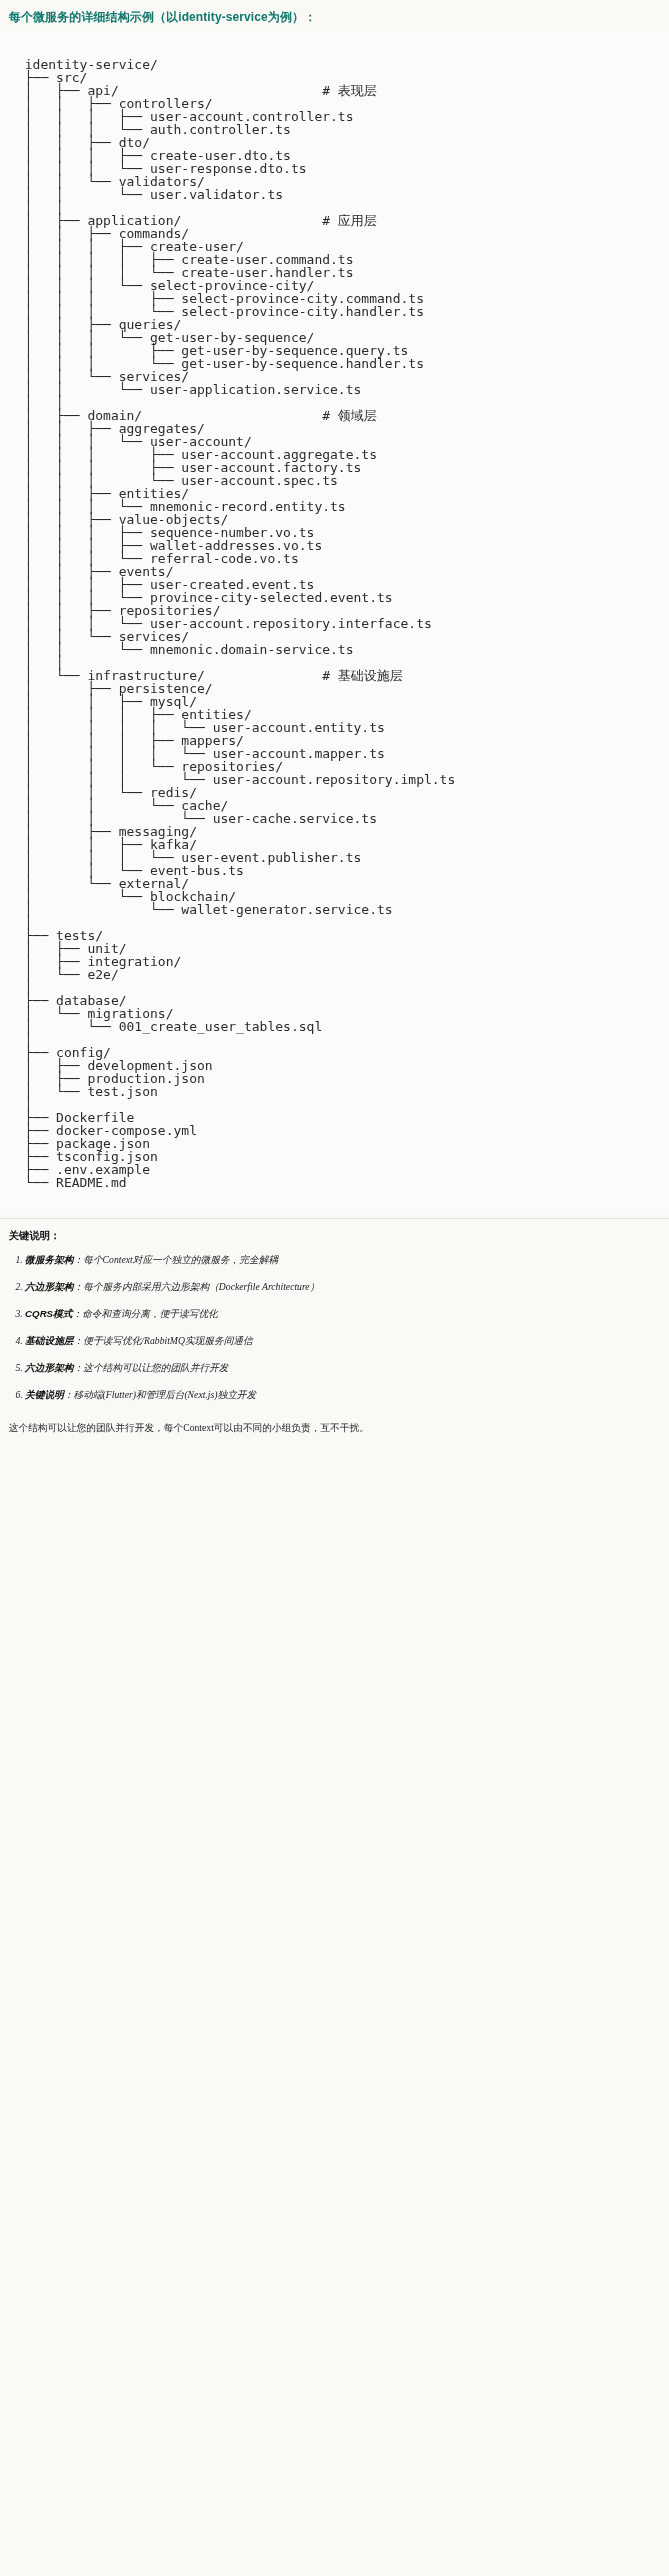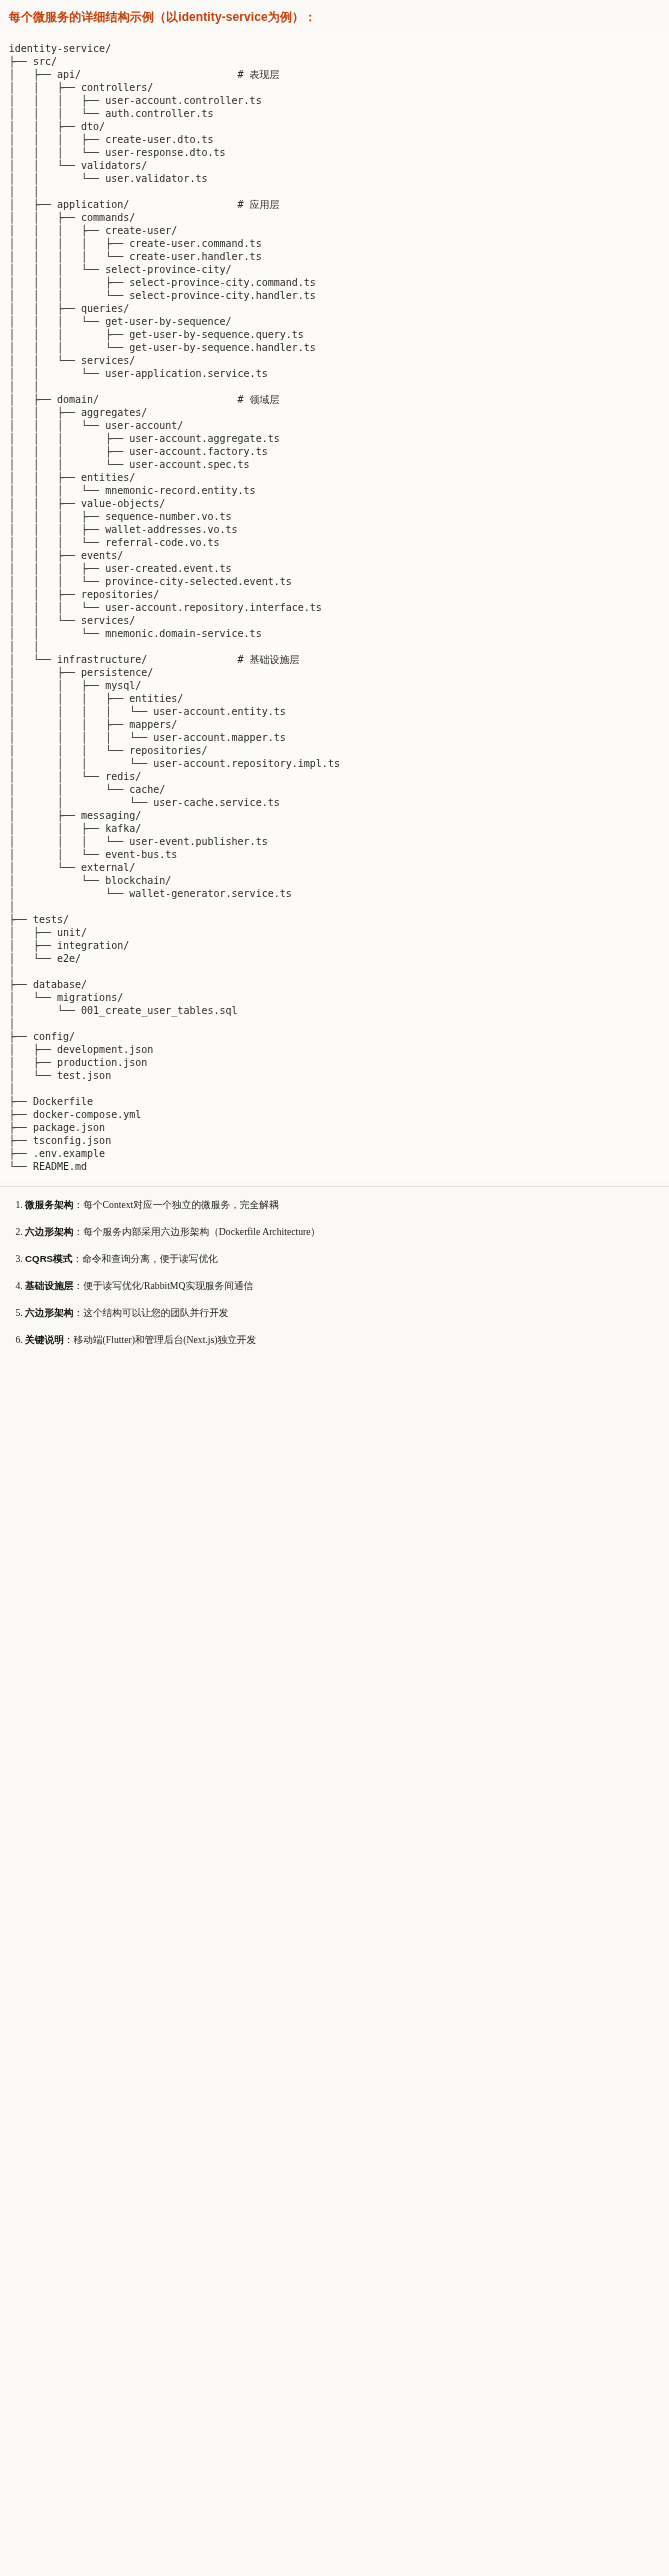--- a/index.html
+++ b/index.html
@@ -19,21 +19,21 @@
     padding: 0;
     background: #faf9f6;
   }
 
   
   .doc-title {
     font-family: "Liberation Sans", "DejaVu Sans", sans-serif;
     font-weight: bold;
     font-size: 12px;
     line-height: 1.4;
-    color: #c2410c;
+    color: #0f766e;
     padding: 8.8px 8.8px 6.3px 8.8px;
     margin: 0;
     letter-spacing: 0.1px;
   }
 
   .divider {
     height: 0.6px;
     background: #e3e1dc;
     border: 0;
     margin: 0 0 0 0;
@@ -41,24 +41,24 @@
   }
 
   
   .tree-block {
     background: #fcfbf9;
     padding: 10px 8.8px 8.8px 8.8px;
     margin: 0;
     overflow: hidden;
   }
   pre.tree {
-    margin: 0;
+    margin: 16px;
     padding: 0;
     font-family: "DejaVu Sans Mono", "Liberation Mono", monospace;
-    font-size: 10px;
+    font-size: 13px;
     line-height: 13px;
     color: #2b2b2b;
     white-space: pre;
     letter-spacing: 0px;
     tab-size: 4;
   }
 
   .divider-bottom {
     height: 0.6px;
     background: #e3e1dc;
@@ -81,20 +81,21 @@
   ol.notes-list {
     margin: 0;
     padding: 0 0 0 16.3px;
     list-style: decimal;
   }
   ol.notes-list > li {
     font-size: 9.7px;
     line-height: 1.55;
     margin: 0 0 12px 0;
     color: #1c1c1c;
+    font-style: italic;
   }
   ol.notes-list > li:last-child {
     margin-bottom: 0;
   }
   .note-term {
     font-family: "Liberation Sans", "DejaVu Sans", sans-serif;
     font-weight: bold;
     color: #111111;
   }
   .note-desc {
@@ -204,20 +205,21 @@
 ├── docker-compose.yml
 ├── package.json
 ├── tsconfig.json
 ├── .env.example
 └── README.md</pre>
   </div>
 
   <div class="divider-bottom"></div>
 
   <div class="notes">
+    <div class="notes-title">关键说明：</div>
 
     <ol class="notes-list">
       <li>
         <span class="note-term">微服务架构</span><span class="note-desc">：每个Context对应一个独立的微服务，完全解耦</span>
       </li>
       <li>
         <span class="note-term">六边形架构</span><span class="note-desc">：每个服务内部采用六边形架构（Dockerfile Architecture）</span>
       </li>
       <li>
         <span class="note-term">CQRS模式</span><span class="note-desc">：命令和查询分离，便于读写优化</span>
@@ -227,15 +229,16 @@
       </li>
       <li>
         <span class="note-term">六边形架构</span><span class="note-desc">：这个结构可以让您的团队并行开发</span>
       </li>
       <li>
         <span class="note-term">关键说明</span><span class="note-desc">：移动端(Flutter)和管理后台(Next.js)独立开发</span>
       </li>
     </ol>
   </div>
 
+  <p class="closing">这个结构可以让您的团队并行开发，每个Context可以由不同的小组负责，互不干扰。</p>
 
 </div>
 
 
 </body></html>

